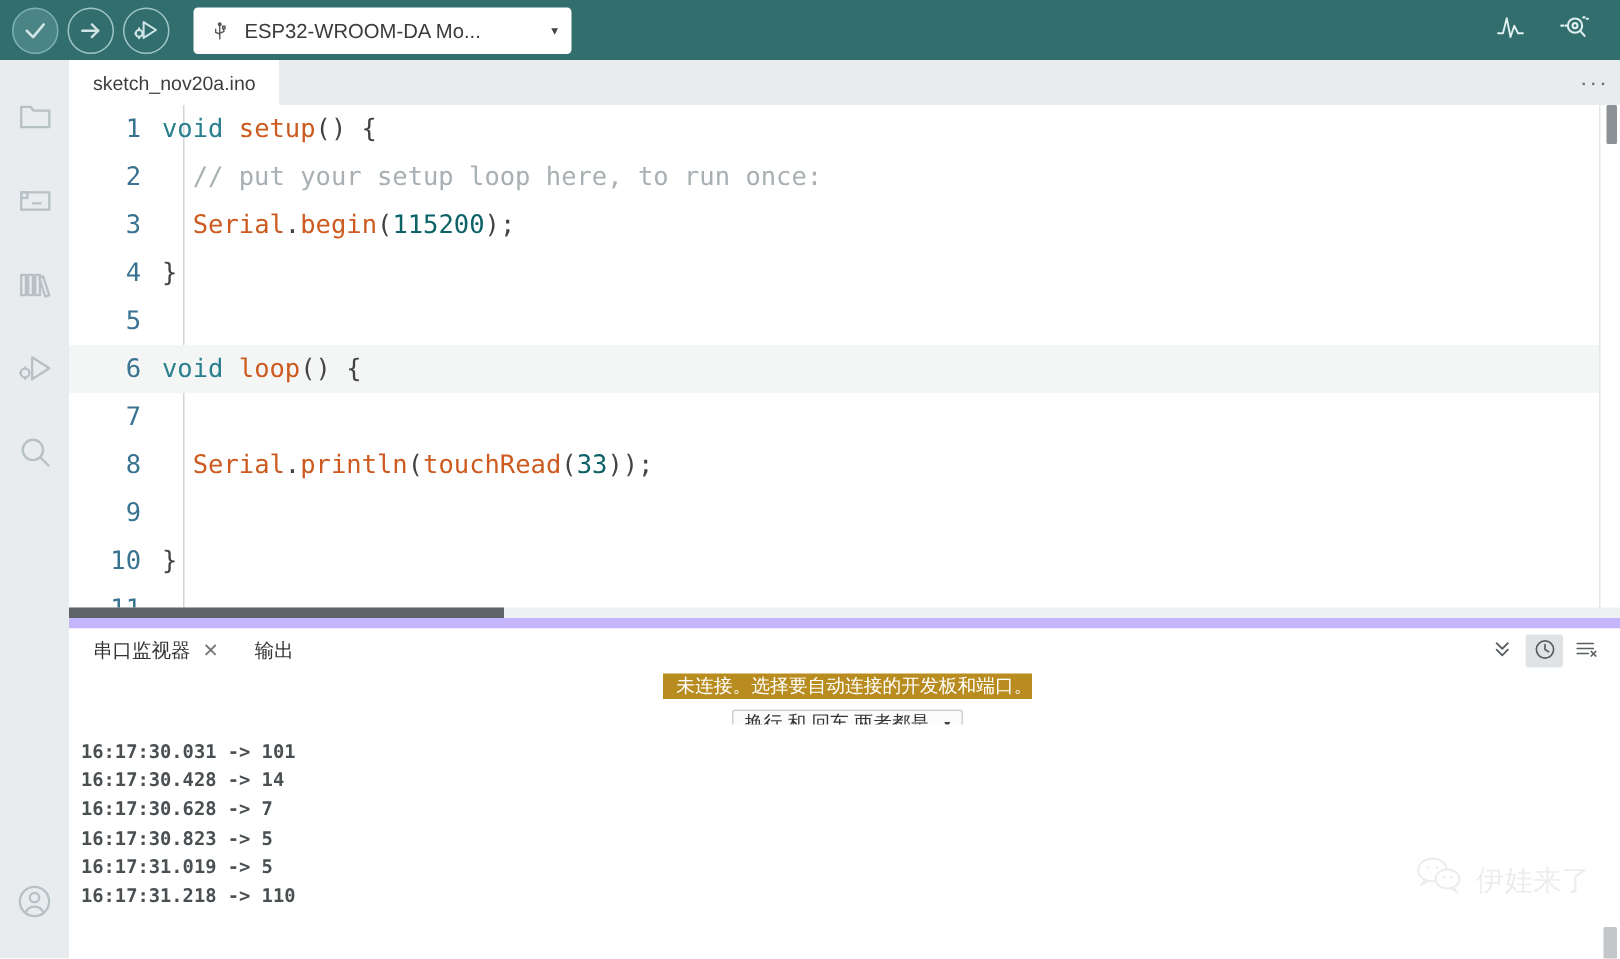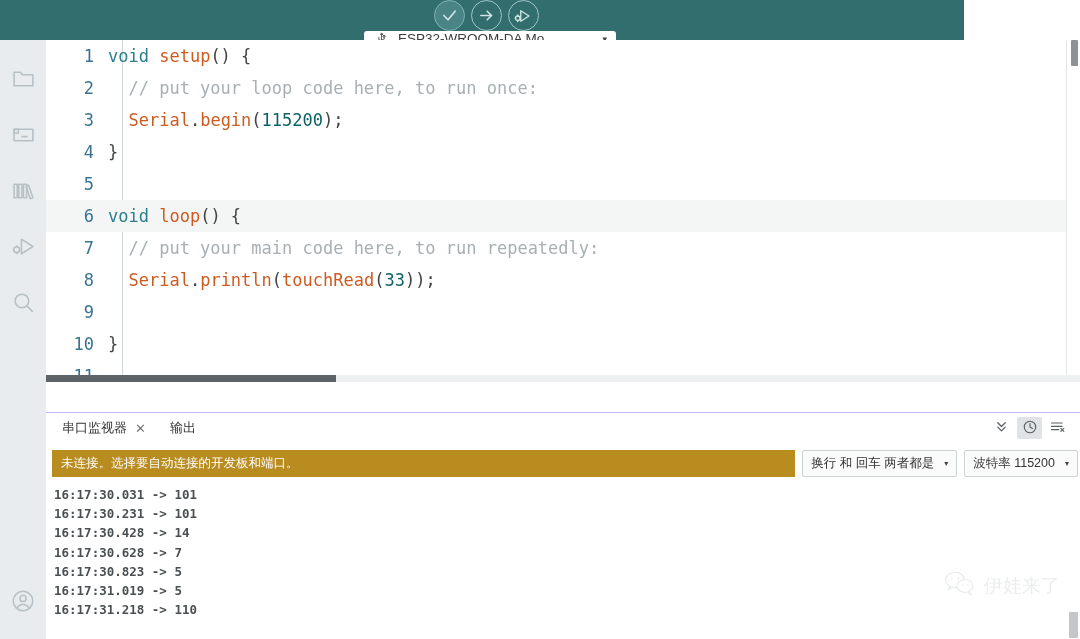--- a/index.html
+++ b/index.html
@@ -7,23 +7,23 @@
     width: 1080px; height: 639px;
     overflow: hidden;
     background: #ffffff;
     font-family: "Liberation Sans", "DejaVu Sans", sans-serif;
   }
   #app { position: relative; width: 1080px; height: 639px; }
 
   
   .toolbar {
     position: absolute; top: 0; left: 0;
-    width: 964px; height: 40px;
+    width: 1080px; height: 40px;
     background: #336e6f;
-    display: flex; align-items: center; flex-direction: column;
+    display: flex; align-items: center;
   }
   .tb-btns { display: flex; align-items: center; gap: 6px; padding-left: 8px; }
   .tb-circle {
     width: 31px; height: 31px; border-radius: 50%;
     border: 1.6px solid #9ec6c6;
     display: flex; align-items: center; justify-content: center;
     color: #cfe4e4;
   }
   .tb-circle.filled { background: #4a8485; border-color: #7fb2b2; }
   .tb-circle svg { display: block; }
@@ -128,21 +128,21 @@
   .h-thumb {
     position: absolute; left: 0; top: 0; height: 7px; width: 290px;
     background: #5d6366;
   }
 
   
   .monitor {
     position: absolute; top: 412px; left: 46px;
     width: 1034px; height: 227px;
     background: #ffffff;
-    border-top: 1px solid #c4b5fd;
+    border-top: 7px solid #c4b5fd;
   }
   .mon-tabs {
     height: 30px; display: flex; align-items: center;
     padding-left: 10px; gap: 4px;
     background: #ffffff;
     font-size: 13px;
   }
   .mon-tab {
     display: flex; align-items: center; gap: 8px;
     padding: 0 6px; color: #333;
@@ -150,22 +150,22 @@
   .mon-tab .x { color: #777; font-size: 13px; }
   .mon-tab.inactive { color: #333; padding-left: 14px; align-items: flex-end; }
   .mon-tools { margin-left: auto; display: flex; align-items: center; gap: 3px; padding-right: 10px; }
   .mtool {
     width: 25px; height: 22px; display: flex; align-items: center; justify-content: center;
     color: #5a5f62;
   }
   .mtool.on { background: #dfe3e5; border-radius: 2px; }
 
   .mon-bar {
-    height: 34px; display: flex; align-items: flex-end;
-    padding: 0 2px 0 6px; gap: 7px;
+    height: 34px; display: flex; align-items: center;
+    padding: 0 2px 0 6px; gap: 7px; flex-direction: column;
   }
   .warn {
     flex: 1; height: 27px;
     background: #b98c20;
     color: #ffffff; font-size: 12.5px;
     display: flex; align-items: center;
     padding-left: 9px;
   }
   .dd {
     height: 27px; background: #fbfbfb;
@@ -321,51 +321,57 @@
         <svg width="26" height="26" viewBox="0 0 24 24" fill="none" stroke="currentColor" stroke-width="1.4">
             <circle cx="12" cy="12" r="9"></circle>
             <circle cx="12" cy="9.6" r="2.9"></circle>
             <path d="M6.6 18.6a6 6 0 0 1 10.8 0"></path>
           </svg>
       </span>
     </div>
   </div>
 
   <div class="editor-wrap">
+    <div class="tabbar">
+      <div class="tab">
+        <span>sketch_nov20a.ino</span>
+      </div>
+      <div class="tab-rest"></div>
+      <div class="tab-more">···</div>
+    </div>
 
     <div class="code-area">
       <div class="guide"></div>
       <div id="code-lines">
           <div class="code-line">
             <span class="ln">1</span>
             <span class="ltxt"><span class="kw">void </span><span class="fn">setup</span><span class="pun">() {</span></span>
           </div>
           <div class="code-line">
             <span class="ln">2</span>
-            <span class="ltxt"><span class="cmt">  // put your loop code here, to run once:</span></span>
+            <span class="ltxt"><span class="cmt">  // put your setup loop here, to run once:</span></span>
           </div>
           <div class="code-line">
             <span class="ln">3</span>
             <span class="ltxt"><span class="pun">  </span><span class="obj">Serial</span><span class="pun">.</span><span class="fn">begin</span><span class="pun">(</span><span class="num">115200</span><span class="pun">);</span></span>
           </div>
           <div class="code-line">
             <span class="ln">4</span>
             <span class="ltxt"><span class="pun">}</span></span>
           </div>
           <div class="code-line">
             <span class="ln">5</span>
             <span class="ltxt"><span class="pun"></span></span>
           </div>
           <div class="code-line active">
             <span class="ln">6</span>
             <span class="ltxt"><span class="kw">void </span><span class="fn">loop</span><span class="pun">() {</span></span>
           </div>
           <div class="code-line">
             <span class="ln">7</span>
-            <span class="ltxt"><span class="cmt">  // put your main code here, to run repeatedly:</span></span>
           </div>
           <div class="code-line">
             <span class="ln">8</span>
             <span class="ltxt"><span class="pun">  </span><span class="obj">Serial</span><span class="pun">.</span><span class="fn">println</span><span class="pun">(</span><span class="fn">touchRead</span><span class="pun">(</span><span class="num">33</span><span class="pun">));</span></span>
           </div>
           <div class="code-line">
             <span class="ln">9</span>
           </div>
           <div class="code-line">
             <span class="ln">10</span>
@@ -435,21 +441,20 @@
       </div>
       <div class="dd">
         <span>波特率 115200</span>
         <span class="caret">▾</span>
       </div>
     </div>
 
     <div class="mon-out">
       <div id="out-lines">
           <div class="out-line">16:17:30.031 -&gt; 101</div>
-          <div class="out-line">16:17:30.231 -&gt; 101</div>
           <div class="out-line">16:17:30.428 -&gt; 14</div>
           <div class="out-line">16:17:30.628 -&gt; 7</div>
           <div class="out-line">16:17:30.823 -&gt; 5</div>
           <div class="out-line">16:17:31.019 -&gt; 5</div>
           <div class="out-line">16:17:31.218 -&gt; 110</div>
         </div>
       <div class="mon-vscroll"></div>
     </div>
   </div>
 

